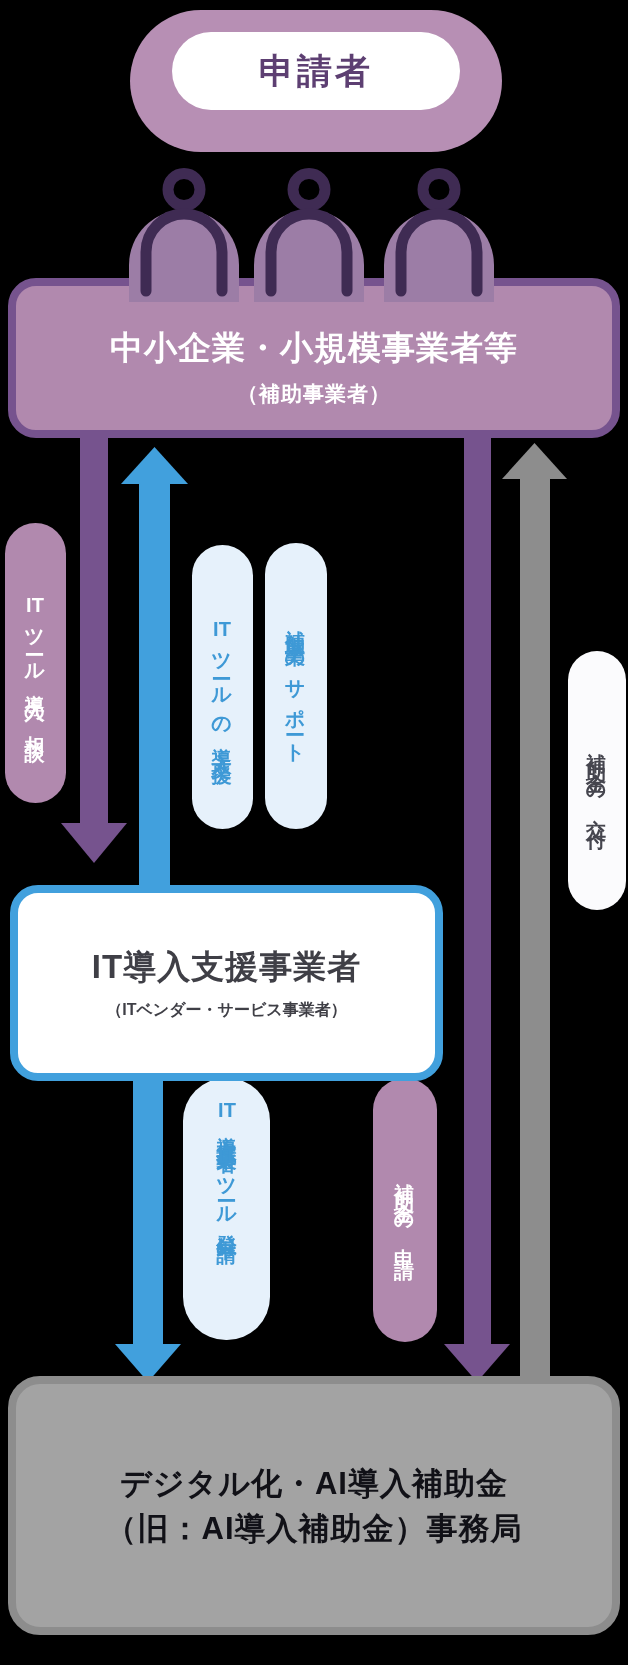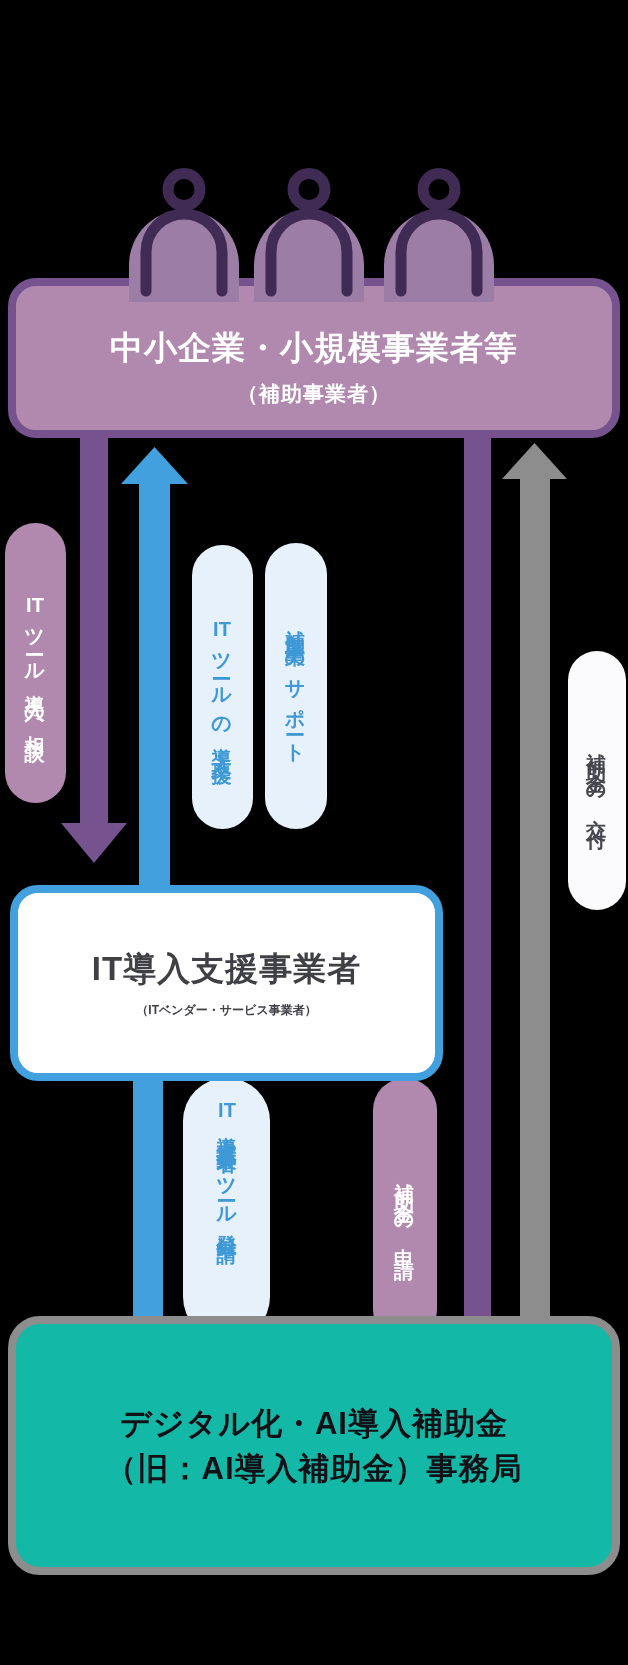--- a/index.html
+++ b/index.html
@@ -24,23 +24,23 @@
   .box{position:absolute;box-sizing:border-box;display:flex;flex-direction:column;
     align-items:center;justify-content:center;text-align:center;}
   .smb{left:8px;top:278px;width:612px;height:160px;border-radius:28px;
     background:var(--mauve,#b189ae);border:8px solid var(--purple,#76538e);
     padding-top:18px;z-index:3;}
   .smb-title{font-size:33px;font-weight:700;color:#fff;letter-spacing:1px;}
   .smb-sub{font-size:21px;font-weight:700;color:#fff;margin-top:9px;letter-spacing:1px;}
   .vendor{left:10px;top:885px;width:433px;height:196px;border-radius:28px;
     background:#fff;border:8px solid var(--blue,#41a0dd);z-index:3;}
   .vendor-title{font-size:33px;font-weight:700;color:var(--vendor-text,#3f3f46);letter-spacing:1px;}
-  .vendor-sub{font-size:12px;font-weight:700;color:var(--vendor-text,#3f3f46);margin-top:10px;}
-  .office{left:8px;top:1316px;width:612px;height:259px;border-radius:32px;
-    background:#14b8a6;border:8px solid var(--gray,#8d8d8d);z-index:3;}
+  .vendor-sub{font-size:16px;font-weight:700;color:var(--vendor-text,#3f3f46);margin-top:10px;}
+  .office{left:8px;top:1376px;width:612px;height:259px;border-radius:32px;
+    background:#a3a3a3;border:8px solid var(--gray,#8d8d8d);z-index:3;}
   .office-line{font-size:31px;font-weight:700;color:var(--office-text,#111117);line-height:45px;letter-spacing:1px;}
   
   .shaft,.head{position:absolute;z-index:1;}
   .head.down{clip-path:polygon(50% 100%,0 0,100% 0);}
   .head.up{clip-path:polygon(50% 0,0 100%,100% 100%);}
   .consult-shaft{left:80px;top:415px;width:28px;height:410px;background:var(--purple,#76538e);}
   .consult-head{left:61px;top:823px;width:66px;height:40px;background:var(--purple,#76538e);}
   .install-head{left:121px;top:447px;width:67px;height:37px;background:var(--blue,#41a0dd);}
   .install-shaft{left:139px;top:482px;width:31px;height:405px;background:var(--blue,#41a0dd);}
   .application-shaft{left:464px;top:415px;width:27px;height:931px;background:var(--purple,#76538e);}
@@ -63,20 +63,25 @@
   .pill-registration{left:183px;top:1078px;width:87px;height:262px;border-radius:43px;background:var(--light-blue,#e6f1fb);}
   .pill-registration .vtext{color:var(--blue-text,#3e99d6);font-size:20px;letter-spacing:3px;height:218px;line-height:31px;}
   .pill-grant-application{left:373px;top:1078px;width:64px;height:264px;border-radius:32px;background:var(--mauve,#b189ae);}
   .pill-grant-application .vtext{color:#fff;font-size:20px;letter-spacing:11px;}
 </style>
 </head>
 <body>
 
 <div class="canvas">
 
+  <div class="applicant-outer">
+    <div class="applicant-inner">
+      <span class="applicant-label">申請者</span>
+    </div>
+  </div>
 
   <svg class="person p1" viewBox="0 0 116 137">
     <path class="dome" d="M3 137 L3 100 A55 55 0 0 1 113 100 L113 137 Z"></path>
     <circle class="outline" cx="58" cy="24.5" r="16"></circle>
     <path class="outline" d="M20 126 L20 87 A38 38 0 0 1 96 87 L96 126"></path>
   </svg>
   <svg class="person p2" viewBox="0 0 116 137">
     <path class="dome" d="M3 137 L3 100 A55 55 0 0 1 113 100 L113 137 Z"></path>
     <circle class="outline" cx="58" cy="24.5" r="16"></circle>
     <path class="outline" d="M20 126 L20 87 A38 38 0 0 1 96 87 L96 126"></path>

